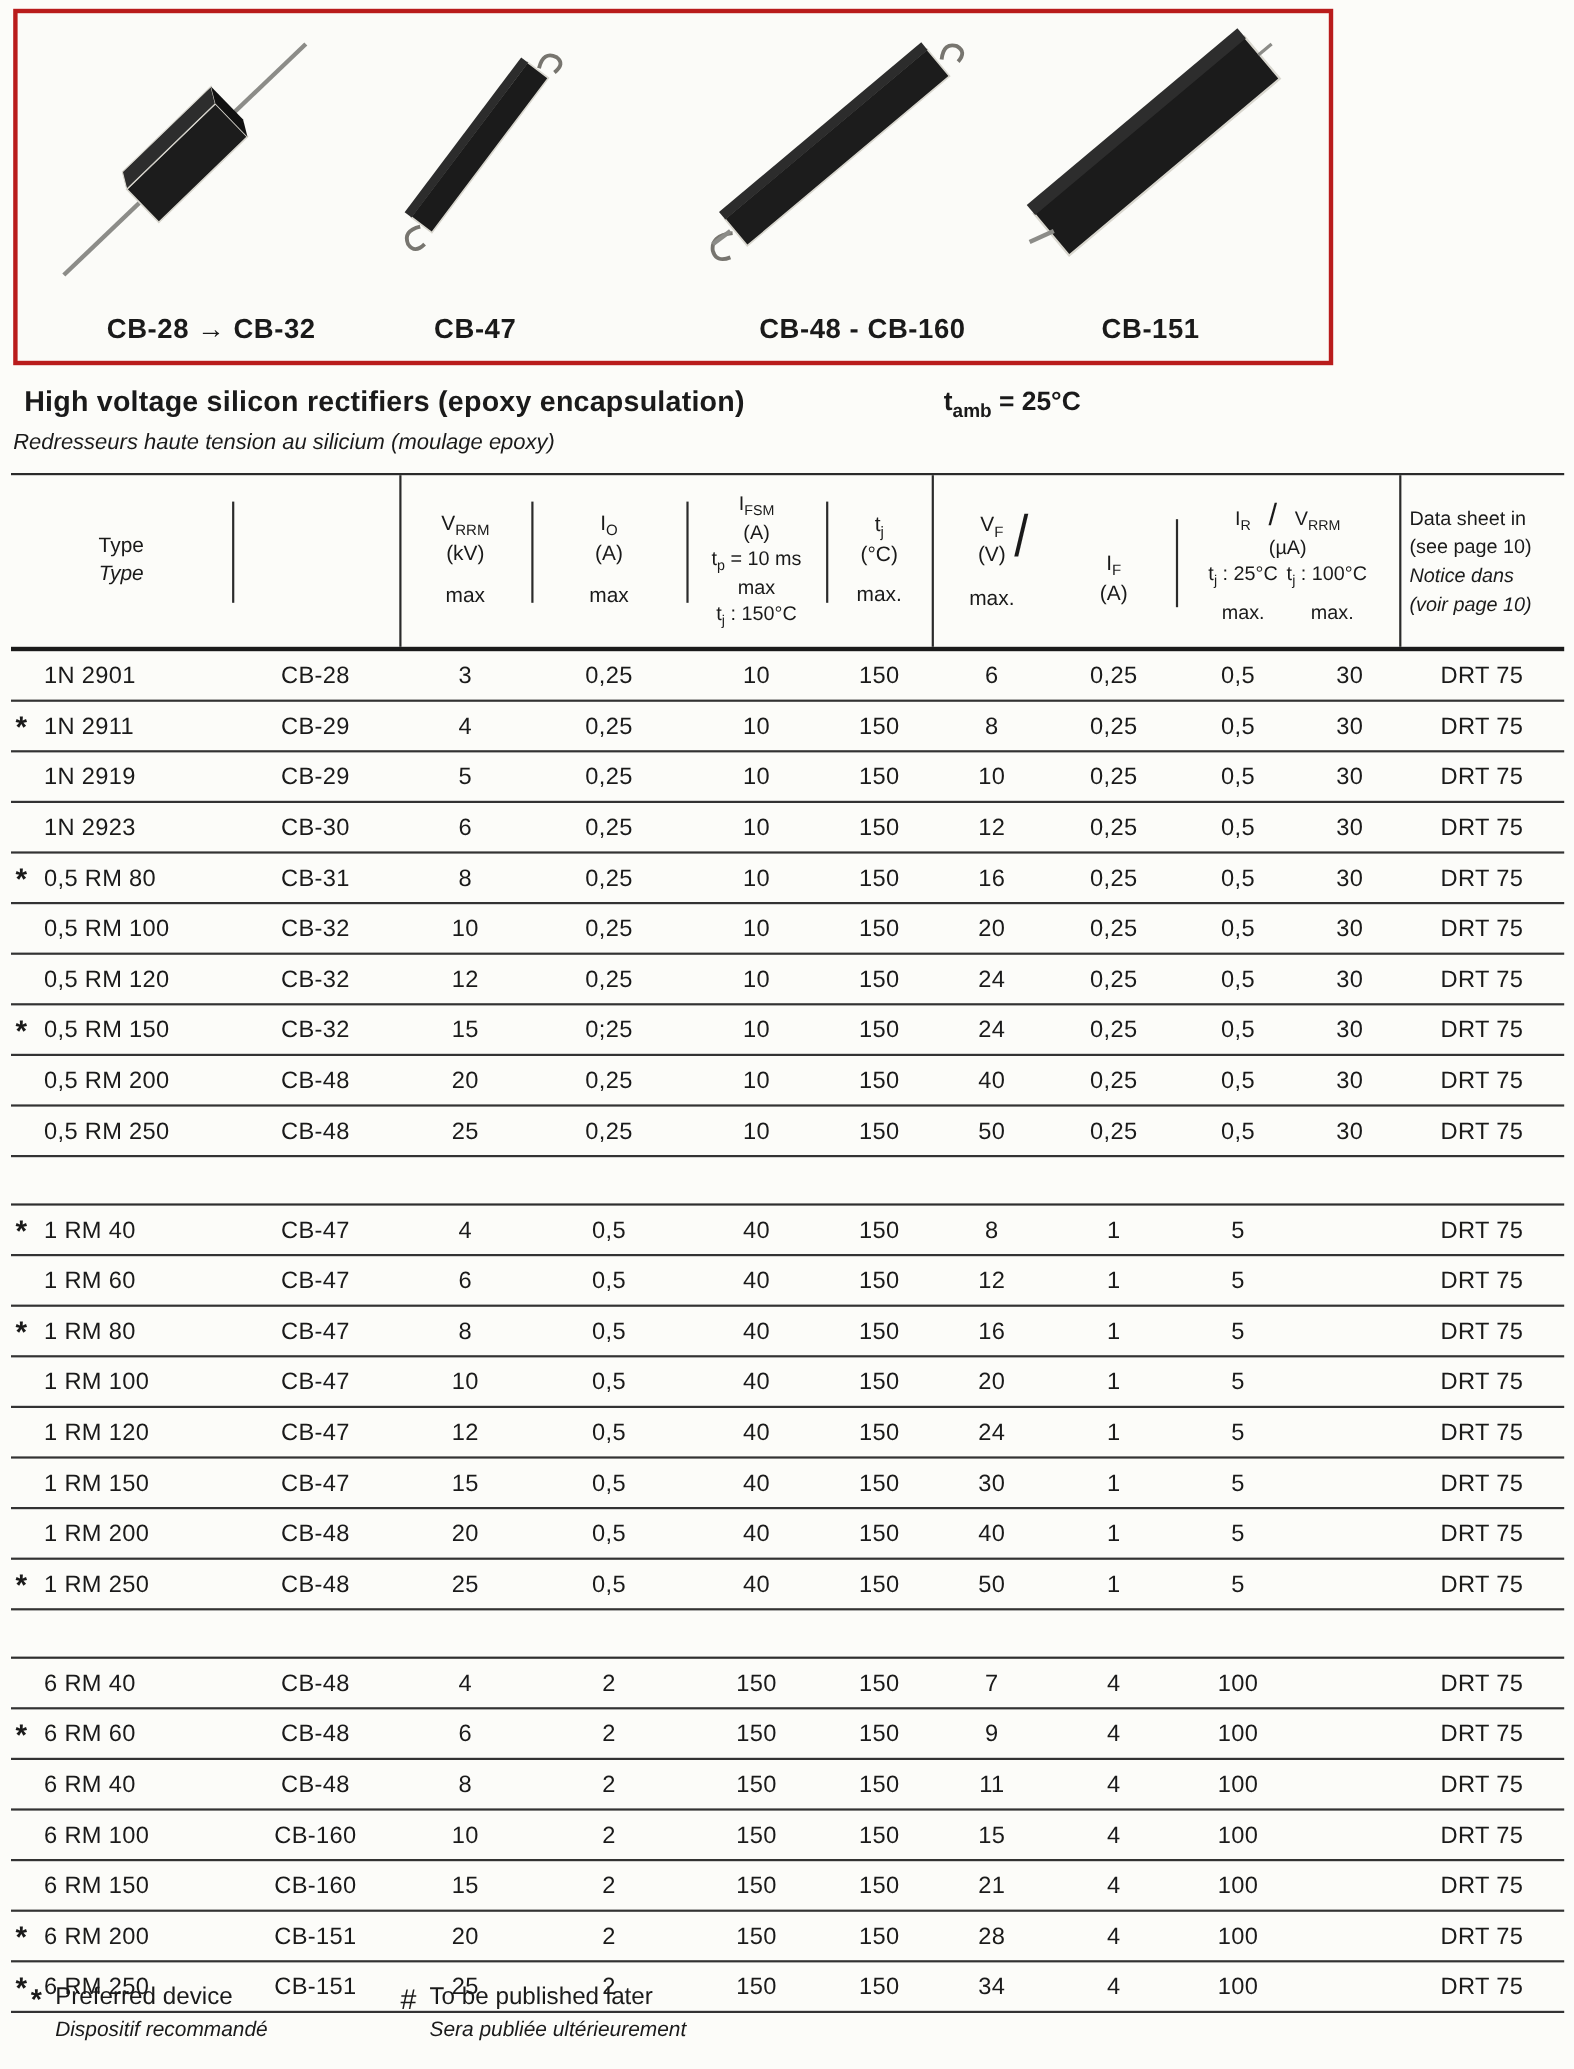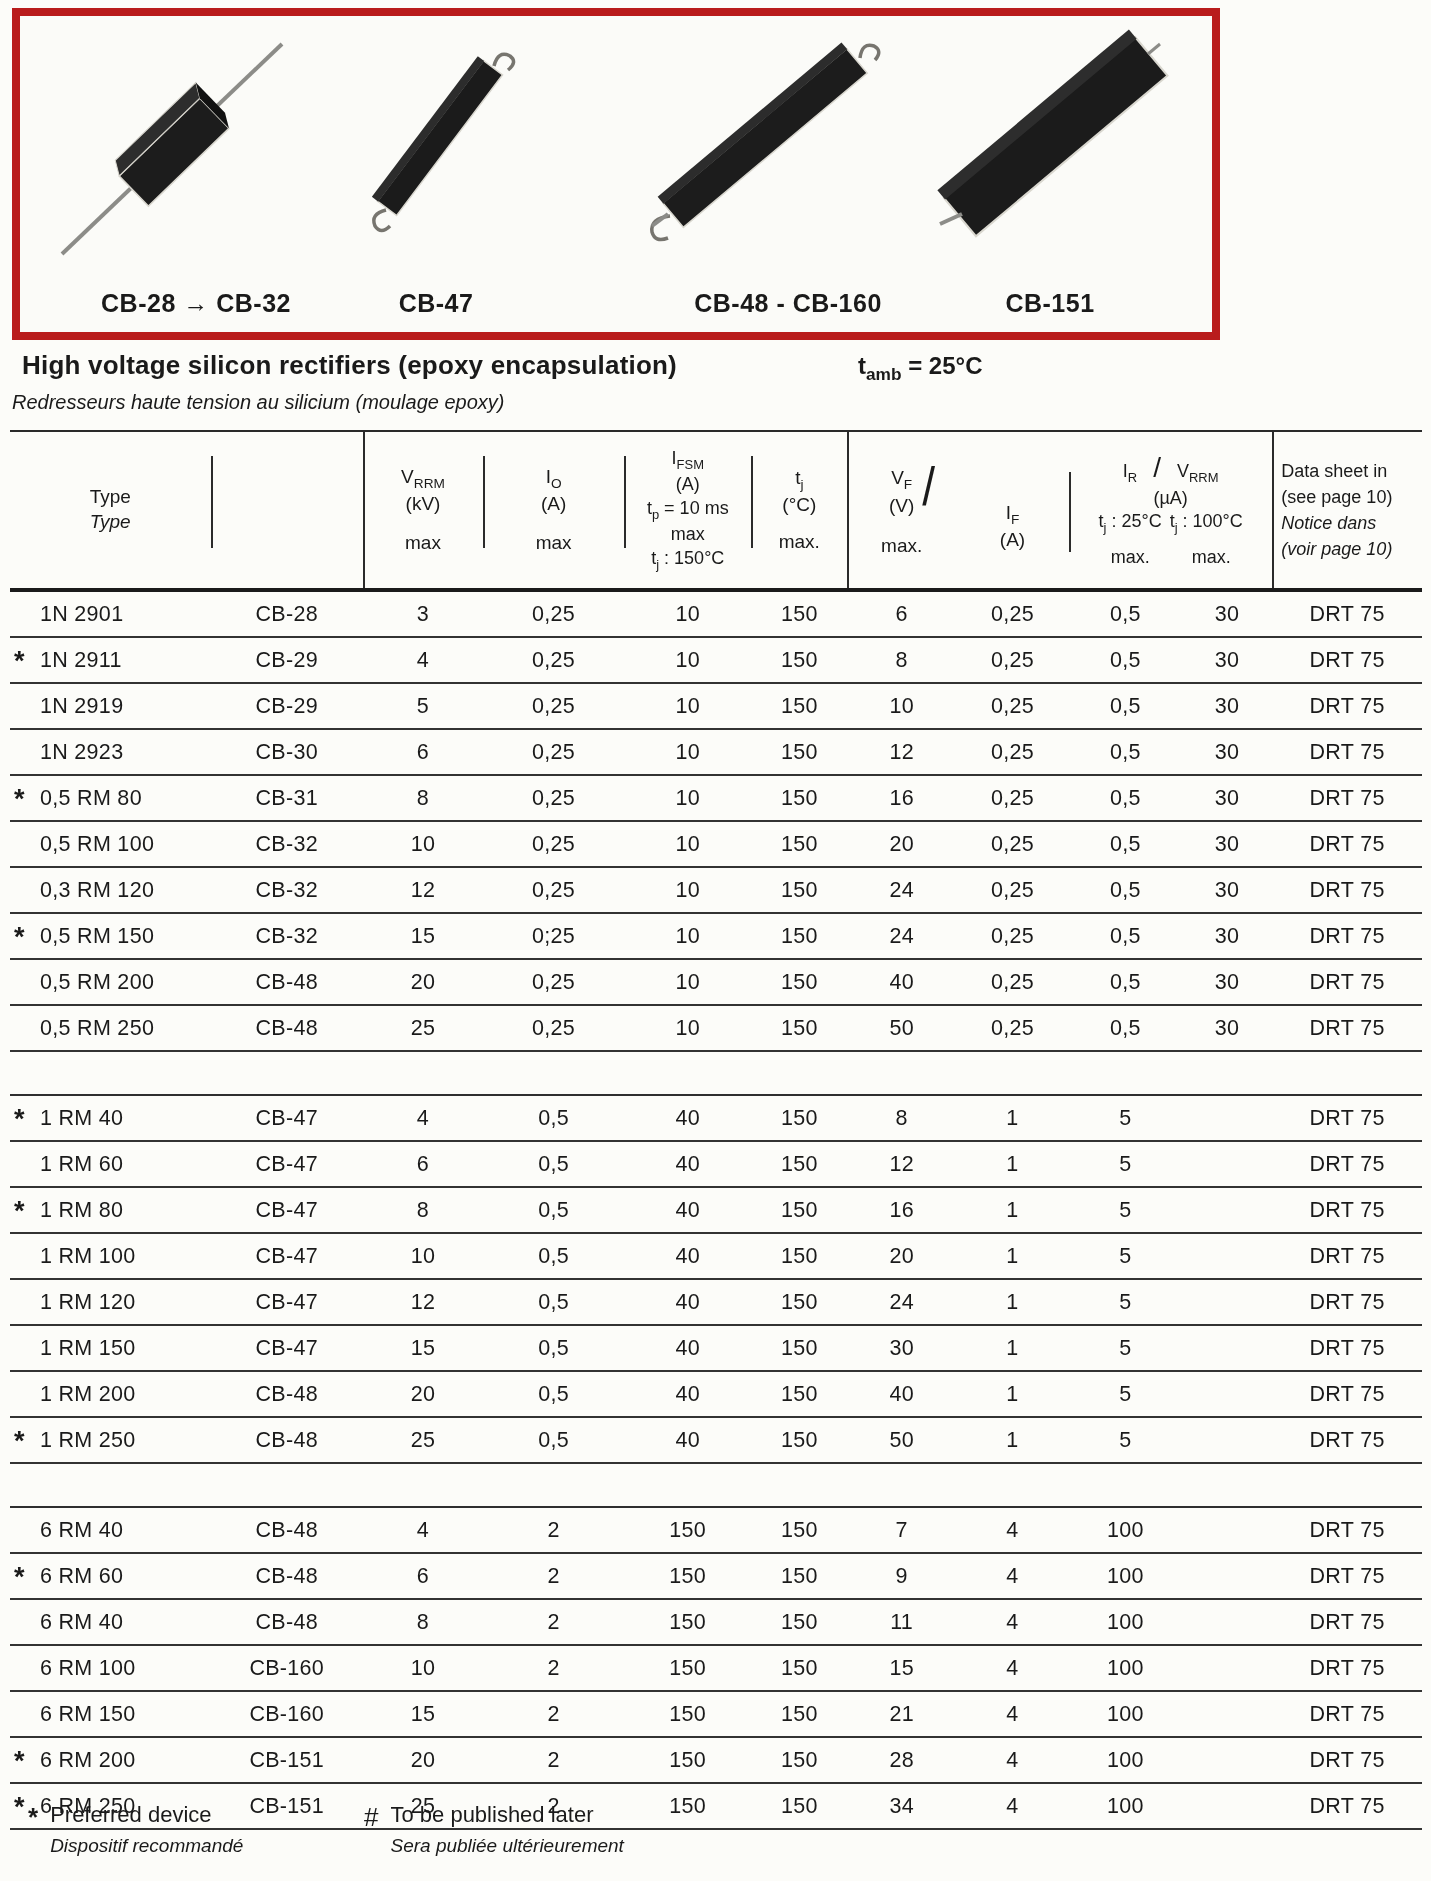--- a/index.html
+++ b/index.html
@@ -5,21 +5,21 @@
   html,body { margin:0; padding:0; background:#e8e8e4; }
   .page {
     position:relative; width:1431px; height:1881px; margin:0 auto;
     background:#fcfcf9; color:#1a1a1a;
     font-family:"Liberation Sans", sans-serif;
     overflow:hidden;
   }
   
   .photo-box {
     position:absolute; left:12px; top:8px; width:1192px; height:316px;
-    border:8px solid #b91c1c; background:#fbfbf8;
+    border:4px solid #b91c1c; background:#fbfbf8;
   }
   .photo-box svg { position:absolute; left:0; top:0; }
   .caption {
     position:absolute; bottom:14px; transform:translateX(-50%);
     font-size:25px; font-weight:bold; letter-spacing:.5px; white-space:nowrap;
   }
   .cap-1 { left:176px; } .cap-2 { left:416px; } .cap-3 { left:768px; } .cap-4 { left:1030px; }
   
   .title-block { position:absolute; left:12px; top:340px; }
   .title-en { font-size:26px; font-weight:bold; letter-spacing:.2px; margin:10px; }
@@ -286,21 +286,21 @@
     <div class="cell">0,25</div>
     <div class="cell">10</div>
     <div class="cell">150</div>
     <div class="cell">20</div>
     <div class="cell">0,25</div>
     <div class="cell">0,5</div>
     <div class="cell">30</div>
     <div class="cell">DRT 75</div>
   </div>
           <div class="trow">
-    <div class="cell type-cell"><span class="star"></span><span>0,3 RM 120</span></div>
+    <div class="cell type-cell"><span class="star"></span><span>0,5 RM 120</span></div>
     <div class="cell">CB-32</div>
     <div class="cell">12</div>
     <div class="cell">0,25</div>
     <div class="cell">10</div>
     <div class="cell">150</div>
     <div class="cell">24</div>
     <div class="cell">0,25</div>
     <div class="cell">0,5</div>
     <div class="cell">30</div>
     <div class="cell">DRT 75</div>

